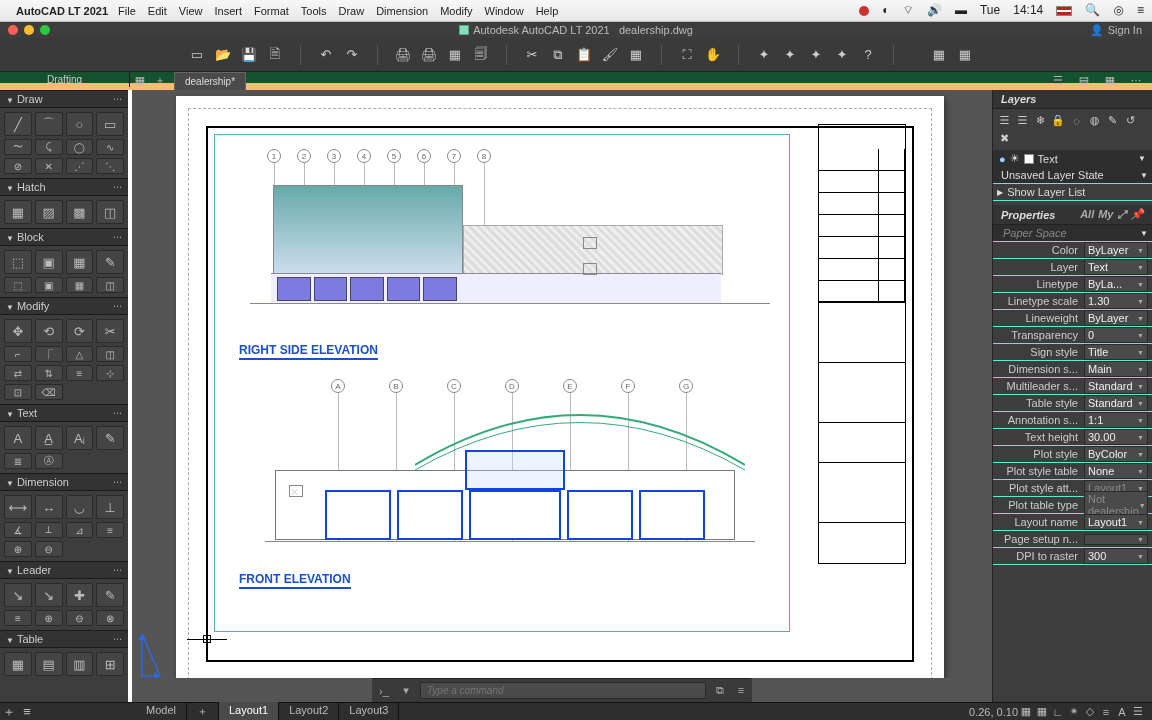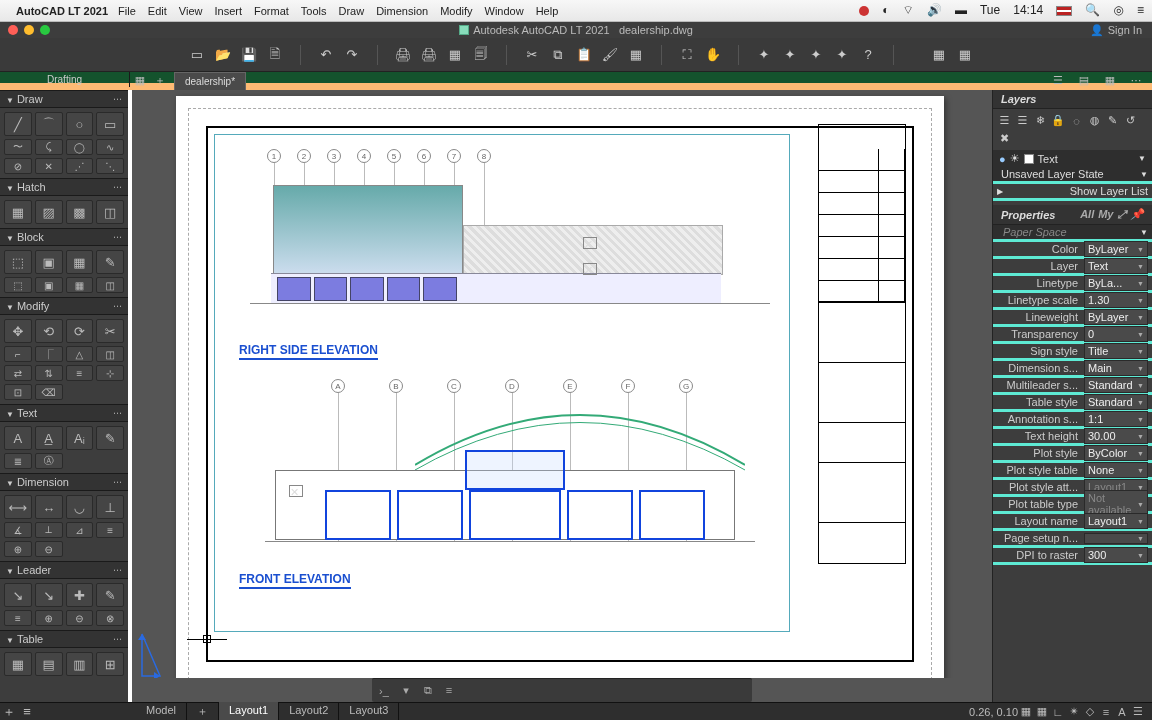--- a/index.html
+++ b/index.html
@@ -63,21 +63,21 @@
 #ucs{position:absolute;left:4px;bottom:0;width:44px;height:60px;pointer-events:none;}
 
 
 .elev-title{color:#1a4fd0;font-weight:700;font-size:12px;border-bottom:2px solid #1a4fd0;display:inline-block;padding-bottom:1px;}
 .grid-bubble{position:absolute;width:14px;height:14px;border:1px solid #888;border-radius:50%;font-size:8px;display:flex;align-items:center;justify-content:center;color:#666;background:#fff;}
 .grid-line{position:absolute;width:1px;background:#bbb;}
 
 
 #right{width:160px;background:#3d3d3d;border-left:1px solid #222;display:flex;flex-direction:column;overflow:hidden;}
 #right .panel-head{background:#333;font-size:11px;font-weight:600;padding:3px 8px;border-bottom:1px solid #222;font-style:italic;}
-#right .panel-row{display:flex;align-items:center;height:17px;padding:0 4px;font-size:9px;border-bottom:3px solid #5eead4;justify-content:space-between;}
+#right .panel-row{display:flex;align-items:center;height:17px;padding:0 4px;font-size:9px;border-bottom:1px solid #5eead4;}
 #right .panel-row .lbl{flex:1;text-align:right;color:#ccc;padding-right:6px;white-space:nowrap;overflow:hidden;text-overflow:ellipsis;}
 #right .panel-row .val{width:64px;background:#4a4a4a;border:1px solid #2a2a2a;padding:1px 3px;color:#eee;display:flex;align-items:center;justify-content:space-between;}
 #right .panel-row .val .dd{font-size:7px;color:#aaa;}
 .layer-icons{display:flex;gap:3px;flex-wrap:wrap;padding:4px;}
 .layer-icons span{width:15px;height:15px;display:flex;align-items:center;justify-content:center;color:#ccc;font-size:11px;}
 .layer-row{display:flex;align-items:center;gap:4px;padding:2px 6px;background:#2e2e2e;}
 .layer-row .sw{width:10px;height:10px;border:1px solid #888;}
 
 
 #cmd{height:24px;background:#3a3a3a;border-top:1px solid #222;display:flex;align-items:center;gap:6px;margin:0 240px;padding:0 4px;border-radius:2px;}
@@ -442,20 +442,21 @@
       <svg id="ucs" viewBox="0 0 44 60">
         <path d="M6 58 L6 16 L24 58 Z" fill="none" stroke="#2a6ae0" stroke-width="1.5"></path>
         <path d="M6 16 L10 22 L2 22 Z" fill="#2a6ae0"></path>
         <path d="M24 58 L18 54 L18 62" fill="#2a6ae0"></path>
       </svg>
     </div>
 
     <div id="cmd">
       <span class="ic">›_</span>
       <span class="ic">▾</span>
+      <input placeholder="Type a command" style="">
       <span class="ic">⧉</span>
       <span class="pull">≡</span>
     </div>
   </div>
 
   <div id="right">
     <div class="panel-head">Layers</div>
     <div class="layer-icons">
       <span>☰</span>
       <span>☰</span>
@@ -598,21 +599,21 @@
         <div class="panel-row">
           <span class="lbl">Plot style att...</span>
           <span class="val" style="color:#888;">
             <span>Layout1</span>
             <span class="dd">▼</span>
           </span>
         </div>
         <div class="panel-row">
           <span class="lbl">Plot table type</span>
           <span class="val" style="color:#888;">
-            <span>Not available</span>
+            <span>Not dealership</span>
             <span class="dd">▼</span>
           </span>
         </div>
         <div class="panel-row">
           <span class="lbl">Layout name</span>
           <span class="val" style="">
             <span>Layout1</span>
             <span class="dd">▼</span>
           </span>
         </div>

